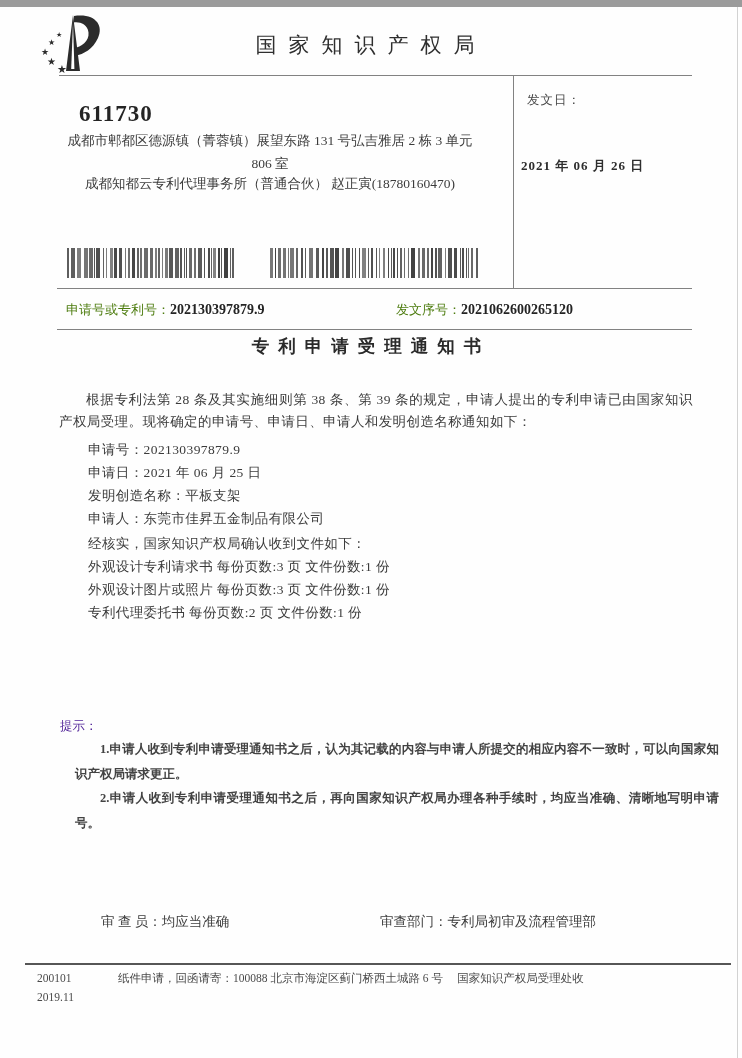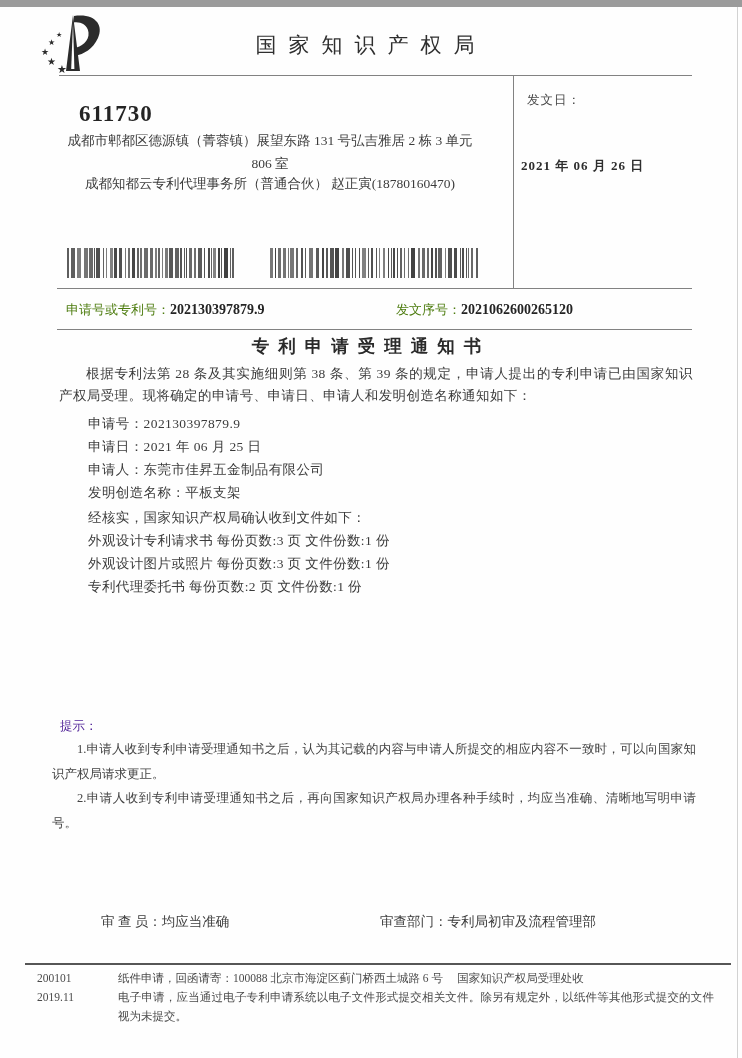--- a/index.html
+++ b/index.html
@@ -42,29 +42,29 @@
   .ref-label{font-size:13px;color:#4d7c0f;}
   .ref-no{font-size:14px;font-weight:700;color:#242424;}
   .ref-left{position:absolute;left:66px;top:300px;}
   .ref-right{position:absolute;left:396px;top:300px;}
 
   
   .notice-title{
     position:absolute;left:131px;top:334px;width:480px;text-align:center;
     font-size:17.5px;font-weight:700;letter-spacing:9px;color:#2a2a2a;
   }
-  .body-text{font-size:13.5px;line-height:22px;letter-spacing:0.4px;color:#3b3b3b;}
+  .body-text{font-size:13.5px;line-height:22px;letter-spacing:0.4px;color:#3b3b3b;margin-top:26px;}
   .intro{position:absolute;left:59px;top:363px;width:634px;text-indent:2em;text-align:justify;}
   .fields{position:absolute;left:88px;top:412px;line-height:23px;}
   .received-intro{position:absolute;left:88px;top:507px;}
   .documents{position:absolute;left:88px;top:530px;line-height:22.8px;}
 
   
   .tips-heading{position:absolute;left:60px;top:718px;font-size:12.5px;color:#4c1d95;}
-  .tips{position:absolute;left:52px;top:737px;width:644px;font-size:12.5px;line-height:24.5px;color:#434343;text-align:justify;}
+  .tips{position:absolute;left:75px;top:737px;width:644px;font-size:12.5px;line-height:24.5px;color:#434343;text-align:justify;font-weight:bold;}
   .tips p{margin:0;text-indent:2em;}
 
   
   .signoff-left{position:absolute;left:101px;top:913px;font-size:13.5px;color:#3d3d3d;}
   .signoff-right{position:absolute;left:380px;top:913px;font-size:13.5px;color:#3d3d3d;}
 
   
   .footer-line{position:absolute;left:25px;top:963px;width:706px;height:2px;background:#565656;}
   .footer-codes{position:absolute;left:37px;top:969px;font-size:11.5px;line-height:19px;color:#4a4a4a;}
   .footer-notes{position:absolute;left:118px;top:969px;width:596px;font-size:11.5px;line-height:19px;color:#4a4a4a;text-align:justify;}
@@ -206,22 +206,22 @@
 
 <div class="hline" style="left:57px;top:329px;width:635px;"></div>
 
 <div class="notice-title">专利申请受理通知书</div>
 
 <div class="intro body-text">根据专利法第 28 条及其实施细则第 38 条、第 39 条的规定，申请人提出的专利申请已由国家知识产权局受理。现将确定的申请号、申请日、申请人和发明创造名称通知如下：</div>
 
 <div class="fields body-text">
   <div><span>申请号：</span><span>202130397879.9</span></div>
   <div><span>申请日：</span><span>2021 年 06 月 25 日</span></div>
+  <div><span>发明创造名称：</span><span>平板支架</span></div>
   <div><span>申请人：</span><span>东莞市佳昇五金制品有限公司</span></div>
-  <div><span>发明创造名称：</span><span>平板支架</span></div>
 </div>
 
 <div class="received-intro body-text">经核实，国家知识产权局确认收到文件如下：</div>
 
 <div class="documents body-text">
   <div>外观设计专利请求书 每份页数:3 页  文件份数:1 份</div>
   <div>外观设计图片或照片 每份页数:3 页  文件份数:1 份</div>
   <div>专利代理委托书 每份页数:2 页  文件份数:1 份</div>
 </div>
 
@@ -238,14 +238,13 @@
   <span>审查部门：</span><span>专利局初审及流程管理部</span>
 </div>
 
 <div class="footer-line"></div>
 <div class="footer-codes">
   <div>200101</div>
   <div>2019.11</div>
 </div>
 <div class="footer-notes">
   <p>纸件申请，回函请寄：100088  北京市海淀区蓟门桥西土城路 6 号　 国家知识产权局受理处收</p>
-  <p>电子申请，应当通过电子专利申请系统以电子文件形式提交相关文件。除另有规定外，以纸件等其他形式提交的文件视为未提交。</p>
 </div>
 
 </body></html>

